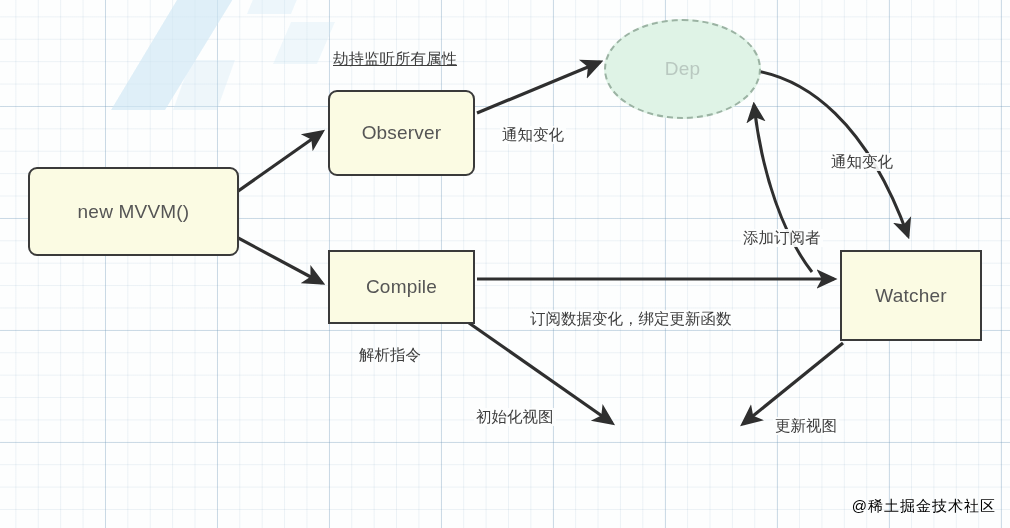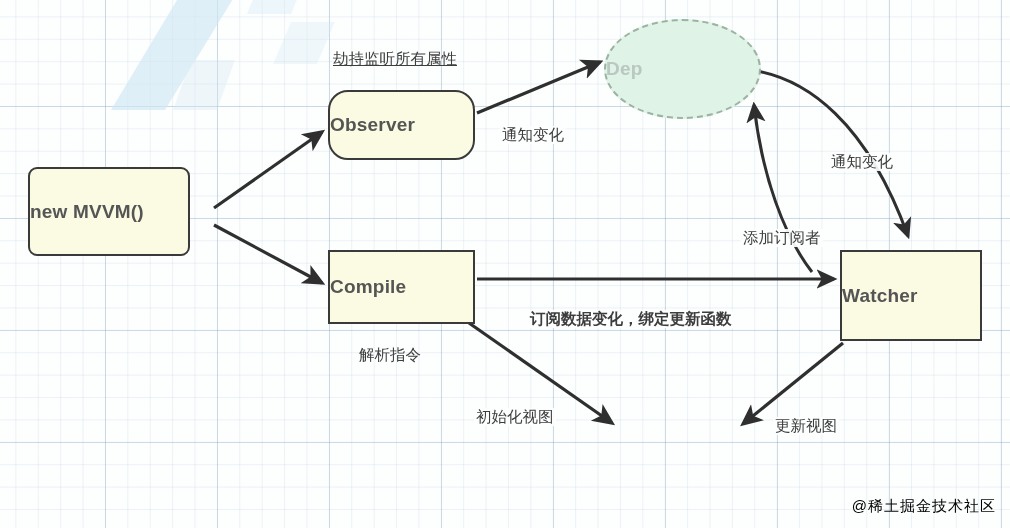--- a/index.html
+++ b/index.html
@@ -44,23 +44,22 @@
   }
   #edges {
     position: absolute;
     inset: 0;
     pointer-events: none;
   }
   .node {
     position: absolute;
     display: flex;
     align-items: center;
-    justify-content: flex-start;
+    justify-content: center;
     box-sizing: border-box;
-    font-weight: bold;
   }
   .box {
     background: #fbfbe3;
     border: 2px solid #3a3a3a;
   }
   .box.rounded { border-radius: 9px; }
   .box-label {
     font-size: 19px;
     color: #555555;
     letter-spacing: 0.2px;
@@ -129,25 +128,25 @@
 
     <path d="M812,272 C784,236 762,176 754,105" fill="none" stroke="#2f2f2f" stroke-width="3.0" marker-end="url(#arrow)"></path>
 
     <path d="M477,279 L834,279" fill="none" stroke="#2f2f2f" stroke-width="3.0" marker-end="url(#arrow)"></path>
 
     <path d="M469,323 L612,423" fill="none" stroke="#2f2f2f" stroke-width="3.2" marker-end="url(#arrow)"></path>
 
     <path d="M843,343 L743,424" fill="none" stroke="#2f2f2f" stroke-width="3.2" marker-end="url(#arrow)"></path>
   </svg>
 
-  <div class="node box rounded" style="left:28px; top:167px; width:162px; height:89px;">
+  <div class="node box rounded" style="left:28px; top:167px; width:211px; height:89px;">
     <span class="box-label">new MVVM()</span>
   </div>
 
-  <div class="node box rounded" style="left:328px; top:90px; width:147px; height:70px;border-radius:20px;">
+  <div class="node box rounded" style="left:328px; top:90px; width:147px; height:86px;">
     <span class="box-label">Observer</span>
   </div>
 
   <div class="node box" style="left:328px; top:250px; width:147px; height:74px;">
     <span class="box-label">Compile</span>
   </div>
 
   <div class="node box" style="left:840px; top:250px; width:142px; height:91px;">
     <span class="box-label">Watcher</span>
   </div>
@@ -160,21 +159,21 @@
   <div class="edge-label" style="left:333px; top:51px;text-decoration:underline;">劫持监听所有属性</div>
 
   <div class="edge-label" style="left:359px; top:347px;">解析指令</div>
 
   <div class="edge-label bg" style="left:500px; top:86px;">通知变化</div>
 
   <div class="edge-label bg" style="left:829px; top:113px;">通知变化</div>
 
   <div class="edge-label bg" style="left:741px; top:189px;">添加订阅者</div>
 
-  <div class="edge-label bg" style="left:528px; top:270px;font-weight:bold;">订阅数据变化，绑定更新函数</div>
+  <div class="edge-label bg" style="left:528px; top:270px;">订阅数据变化，绑定更新函数</div>
 
   <div class="edge-label bg" style="left:474px; top:368px;">初始化视图</div>
 
   <div class="edge-label bg" style="left:773px; top:377px;">更新视图</div>
 
   <div id="site-watermark">@稀土掘金技术社区</div>
 
 </div>
 
 </body></html>

